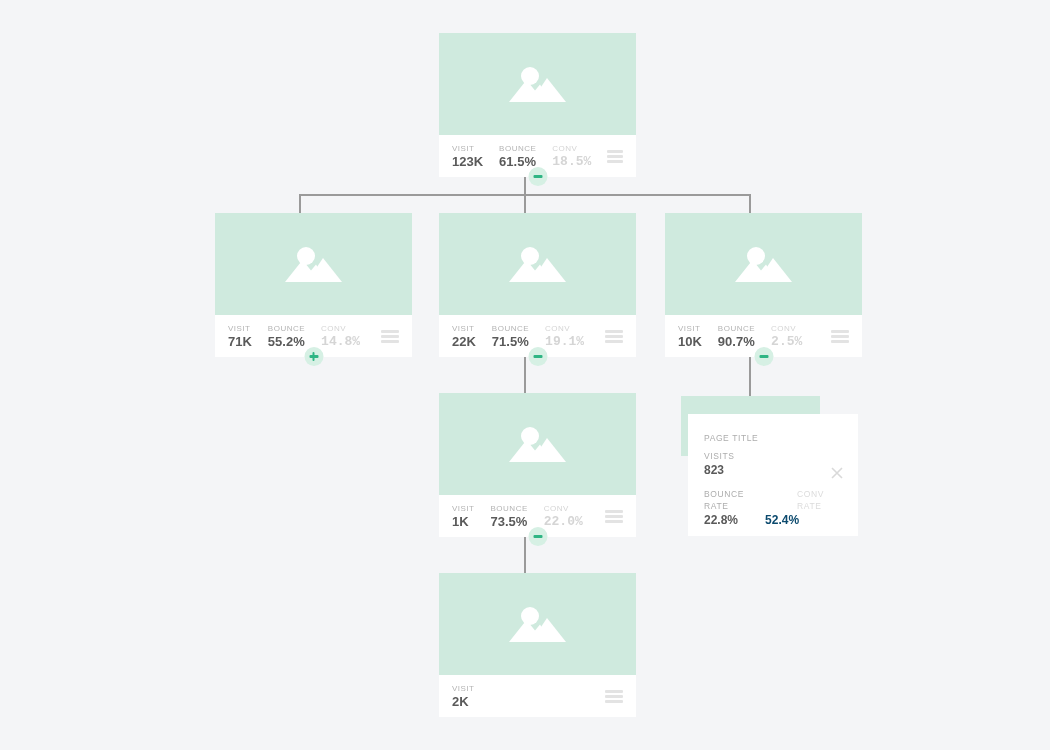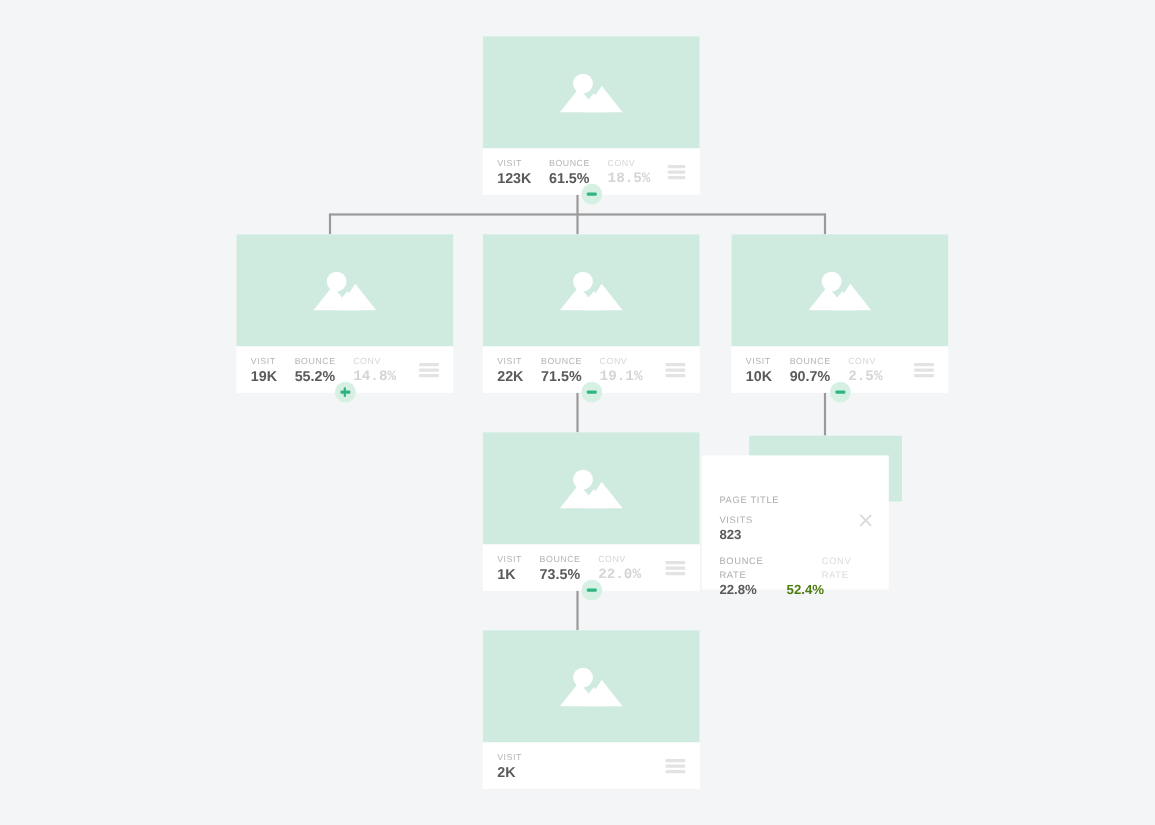--- a/index.html
+++ b/index.html
@@ -100,24 +100,24 @@
   .toggle .glyph-v {
     position: absolute;
     width: 2.5px; height: 9px;
     background: #2fb584;
     border-radius: 1px;
   }
 
   
   .popup {
     position: absolute;
-    left: 638px; top: 414px;
+    left: 688px; top: 414px;
     width: 170px; height: 122px;
     background: #ffffff;
-    padding: 34px 16px 12px 16px;
+    padding: 18px 16px 12px 16px;
     z-index: 10;
   }
   .pop-title {
     font-size: 8.5px;
     letter-spacing: 0.6px;
     color: #adadad;
     line-height: 12px;
   }
   .pop-row { margin-top: 6px; }
   .pop-label {
@@ -128,21 +128,21 @@
   }
   .pop-value {
     font-size: 12px;
     font-weight: bold;
     color: #5a5a5a;
     line-height: 16px;
   }
   .pop-cols { display: flex; margin-top: 10px; }
   .pop-col { margin-right: 18px; }
   .pop-col.muted .pop-label { color: #dcdcdc; margin-left: 32px; }
-  .pop-col.muted .pop-value { color: #4d7c0f; }
+  .pop-col.muted .pop-value { color: #0c4a6e; }
   .pop-close {
     position: absolute;
     right: 14px; top: 52px;
     width: 14px; height: 14px;
     cursor: pointer;
     color: #d9d9d9;
   }
   .pop-close svg { display: block; }
 </style>
 </head>
@@ -204,21 +204,21 @@
     <div class="node-thumb">
       <svg width="62" height="44" viewBox="0 0 62 44">
         <circle cx="23" cy="14" r="9" fill="#ffffff"></circle>
         <path d="M2 40 L19.5 18 L28 28.5 L33 22.5 L44 40 Z" fill="#ffffff"></path>
         <path d="M24 40 L40 16 L59 40 Z" fill="#ffffff"></path>
       </svg>
     </div>
     <div class="node-stats">
       <div class="stat">
         <div class="stat-label">VISIT</div>
-        <div class="stat-value">19K</div>
+        <div class="stat-value">71K</div>
       </div>
       <div class="stat">
         <div class="stat-label">BOUNCE</div>
         <div class="stat-value">55.2%</div>
       </div>
       <div class="stat muted">
         <div class="stat-label">CONV</div>
         <div class="stat-value">14.8%</div>
       </div>
       <div class="burger">

